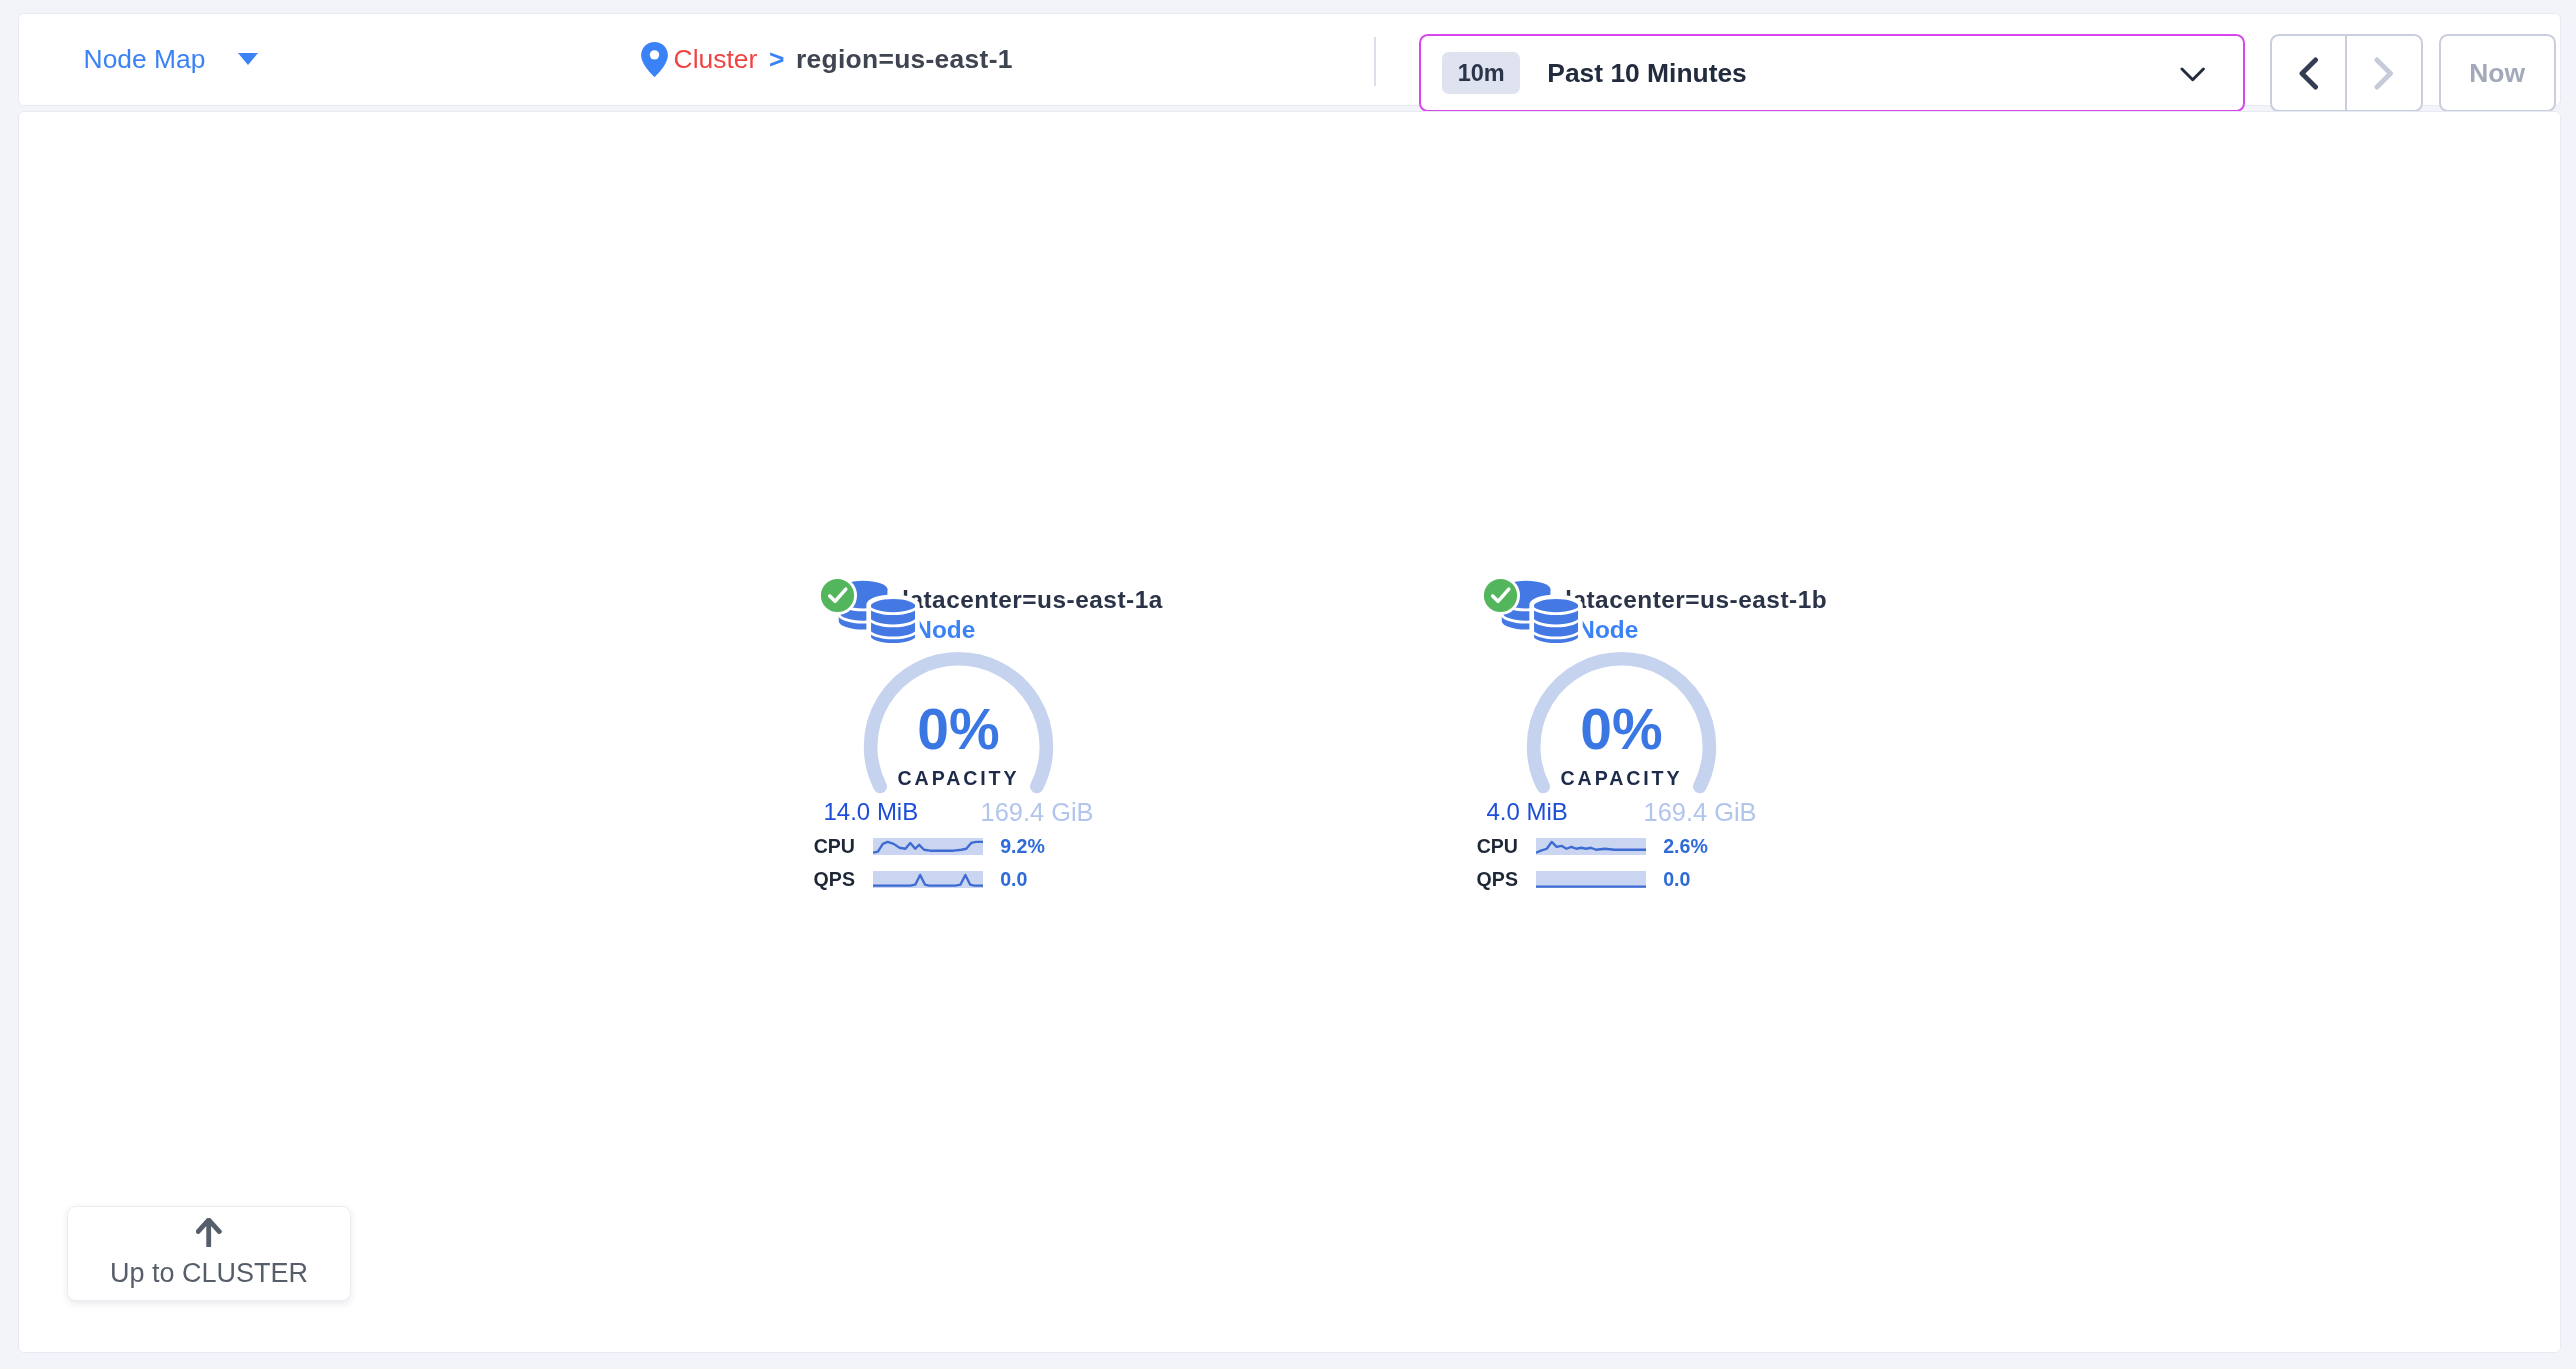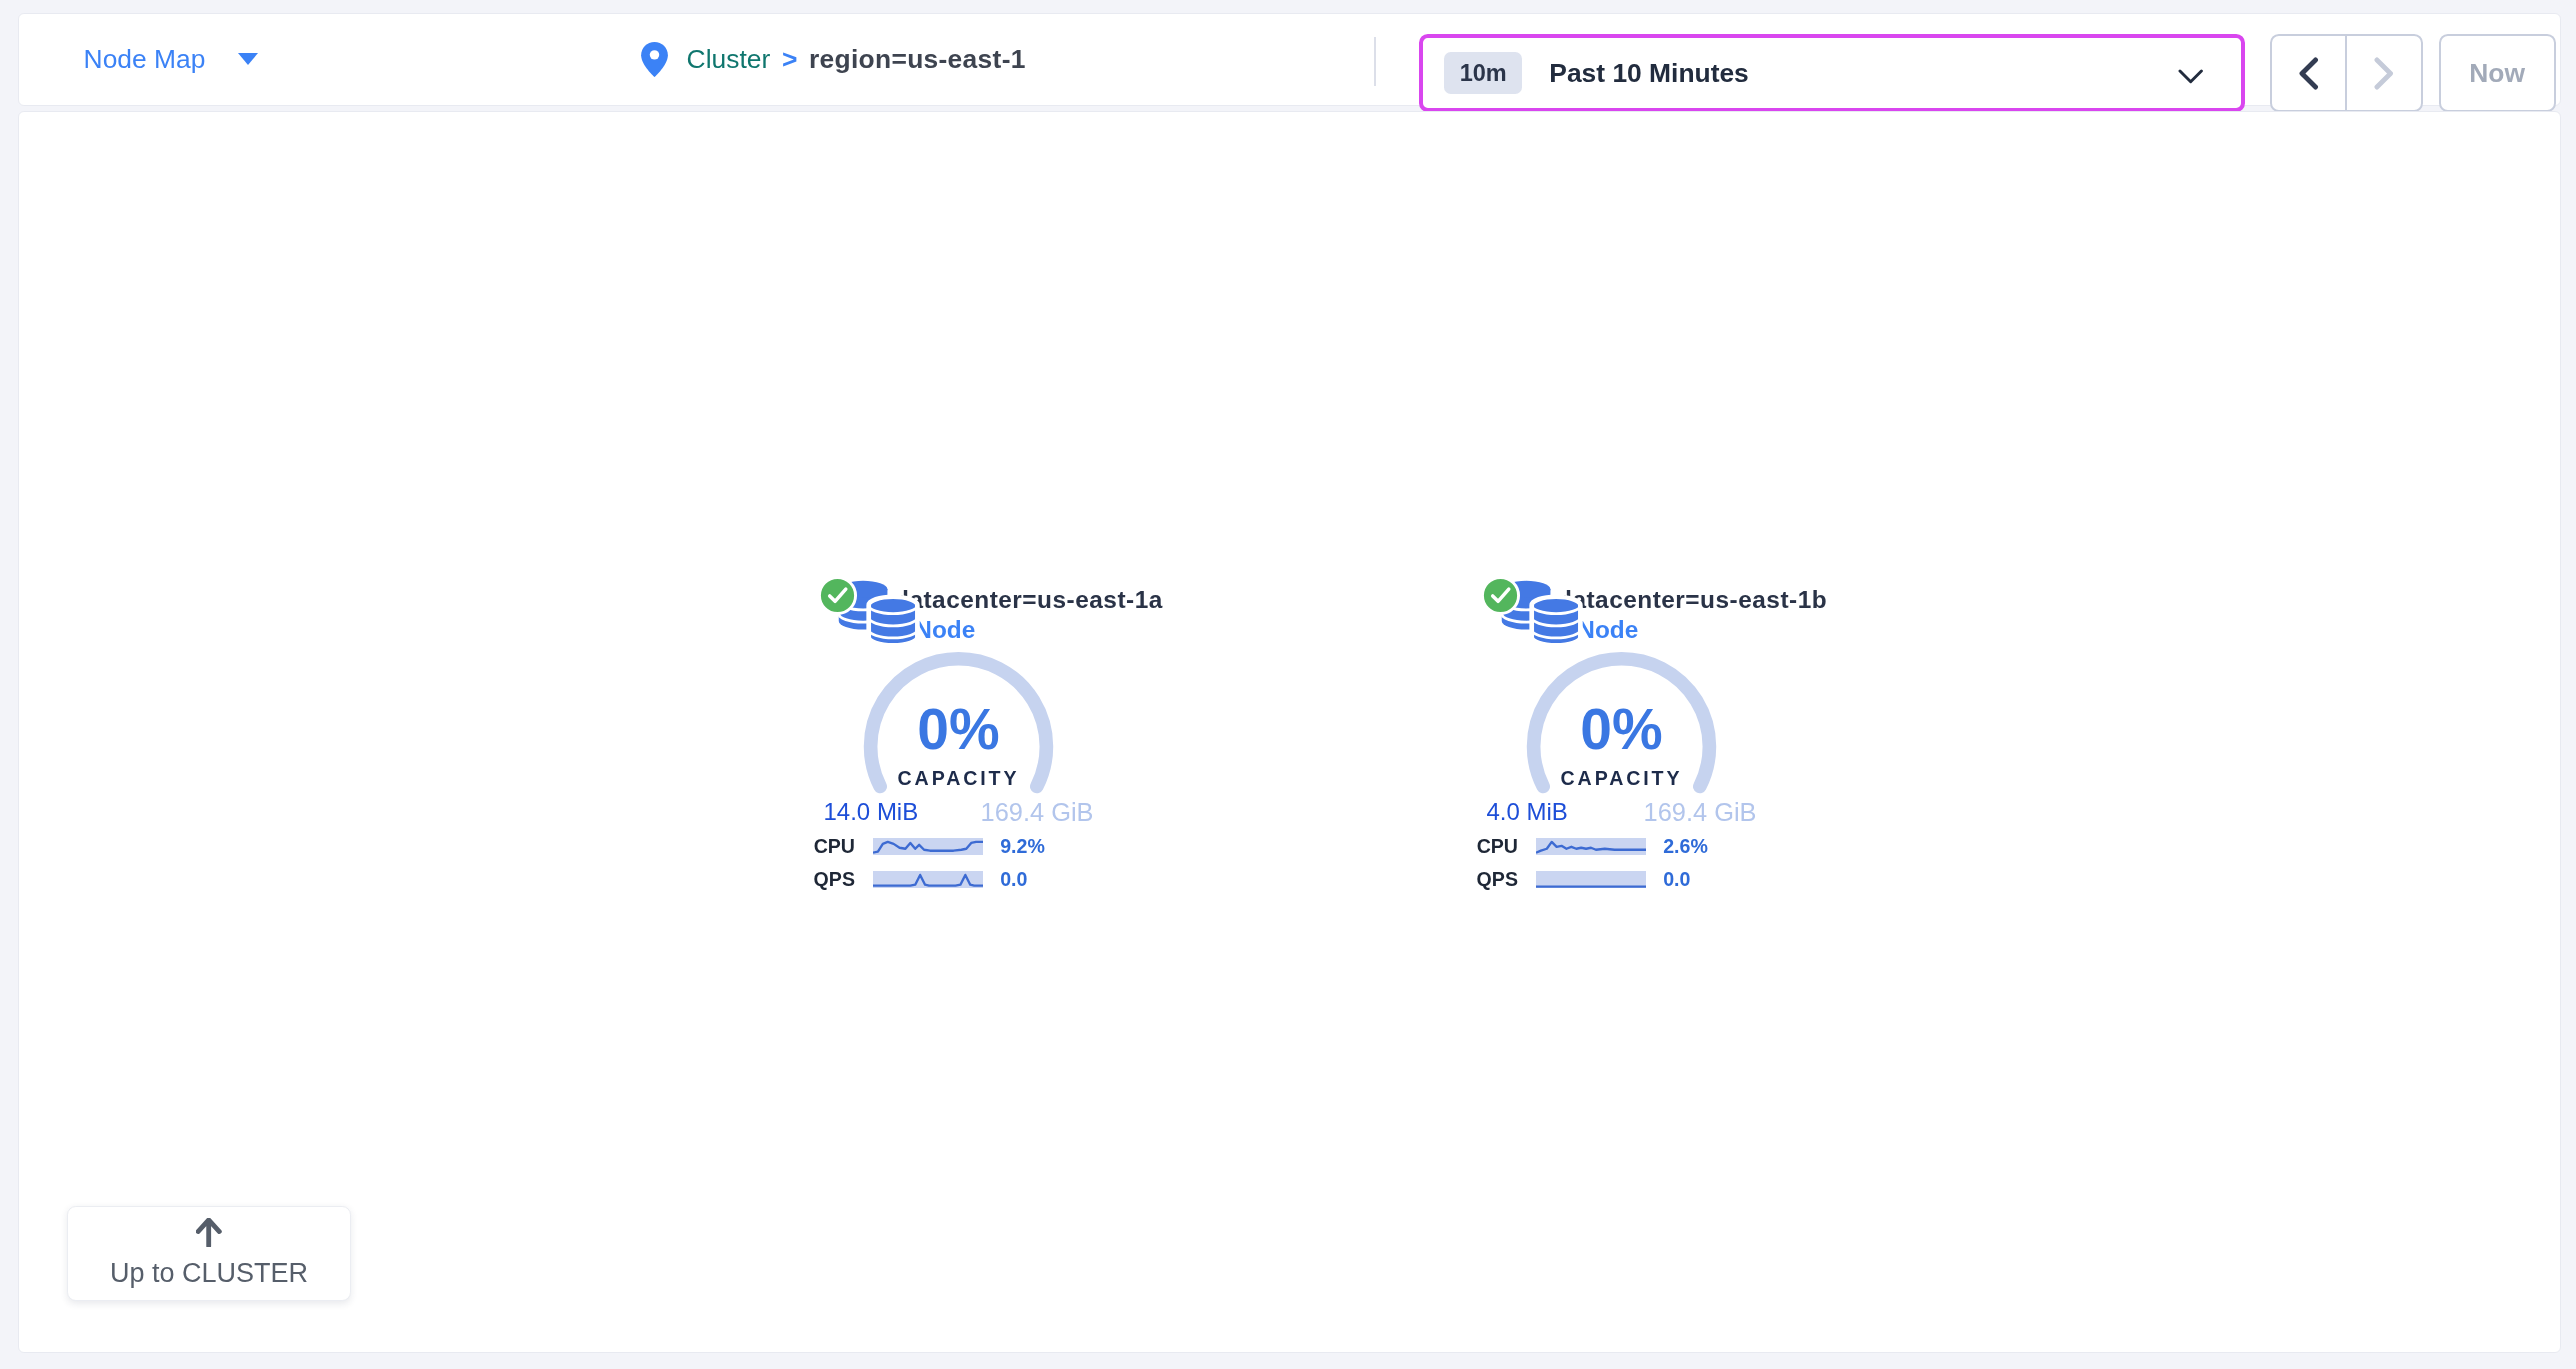--- a/index.html
+++ b/index.html
@@ -9,28 +9,28 @@
 
   
   .header-card {
     position:absolute; left:17.6px; top:12.7px; width:2543px; height:93px;
     background:#fff; border:1px solid #e8eaf1; border-radius:5.9px;
   }
   .viewsel { position:absolute; left:65px; top:0; height:91px; display:flex; align-items:center; cursor:pointer; }
   .viewsel-label { font-size:26.4px; color:#3b82f6; font-weight:500; }
   .tri-down { width:0; height:0; margin-left:33px; border-left:10.8px solid transparent; border-right:10.8px solid transparent; border-top:12.7px solid #3b82f6; }
   .breadcrumb { position:absolute; left:622px; top:0; height:91px; display:flex; align-items:center; }
-  .crumb-link { font-size:26.4px; color:#0f766e; margin-left:19px; cursor:pointer; }
+  .crumb-link { font-size:26.4px; color:#ef4444; margin-left:6px; cursor:pointer; }
   .crumb-sep { font-size:26.4px; color:#3b82f6; font-weight:700; margin:0 11.7px; }
   .crumb-current { font-size:26.4px; color:#3e4450; font-weight:600; letter-spacing:0.3px; }
   .hdr-divider { position:absolute; left:1355px; top:23.5px; width:2px; height:49px; background:#dcdfe9; }
 
   .time-select {
     position:absolute; left:1400px; top:20.5px; width:826px; height:78px;
-    border:4px solid #d946ef; border-radius:8.8px; background:#fff;
+    border:2px solid #d946ef; border-radius:8.8px; background:#fff;
     display:flex; align-items:center; cursor:pointer;
   }
   .time-badge {
     margin-left:21.5px; padding:7.8px 15.6px; background:#dee3ef; border-radius:6.8px;
     font-size:23.5px; font-weight:700; color:#2b354a;
   }
   .time-label { margin-left:27px; font-size:26.4px; font-weight:600; color:#222c3e; }
   .time-chevron { position:absolute; right:37px; top:31px; }
 
   .nav-group {

